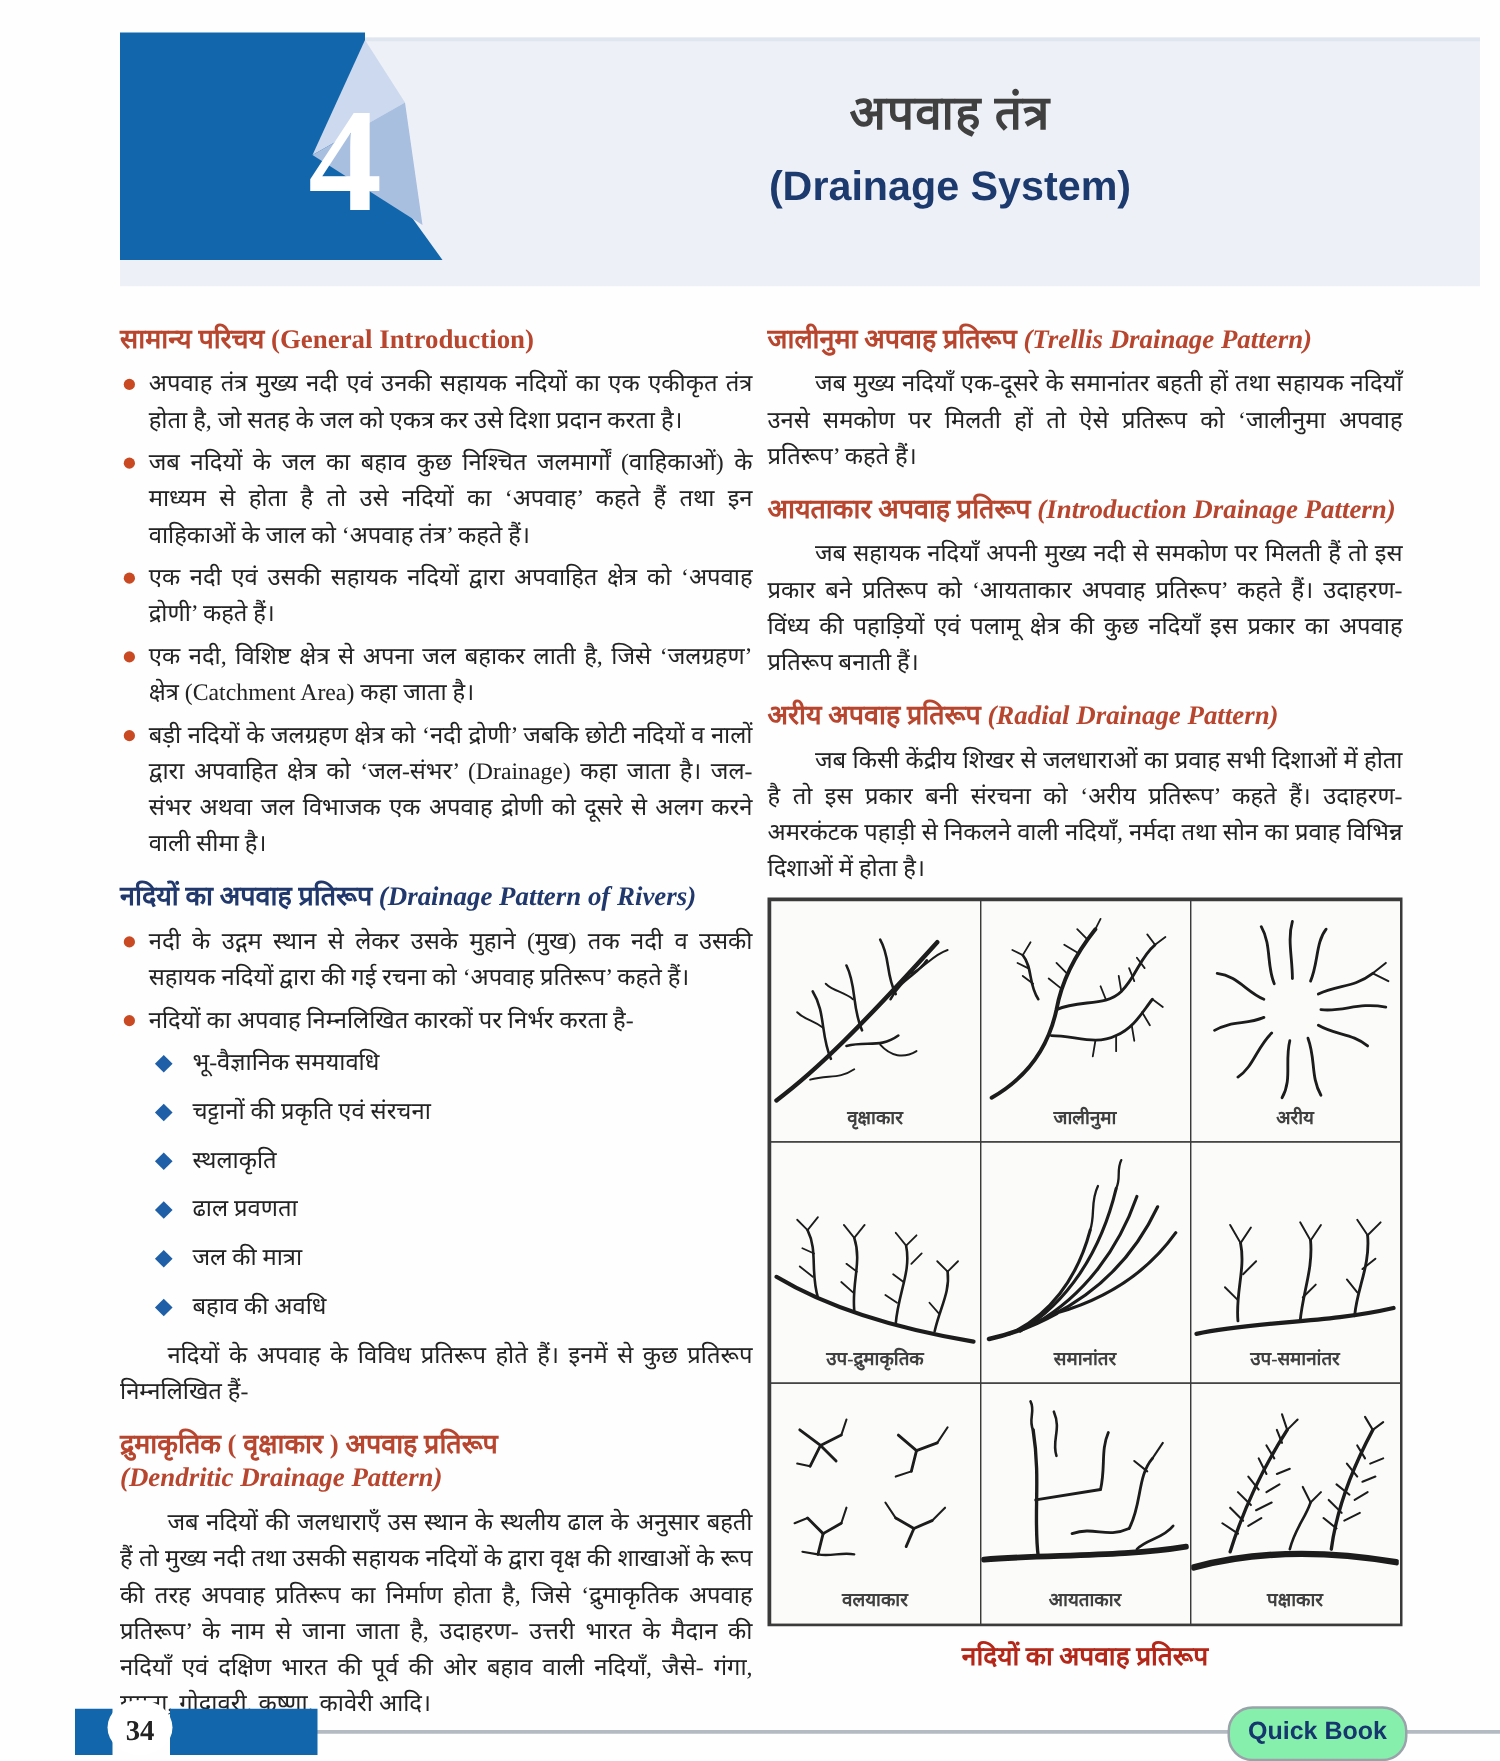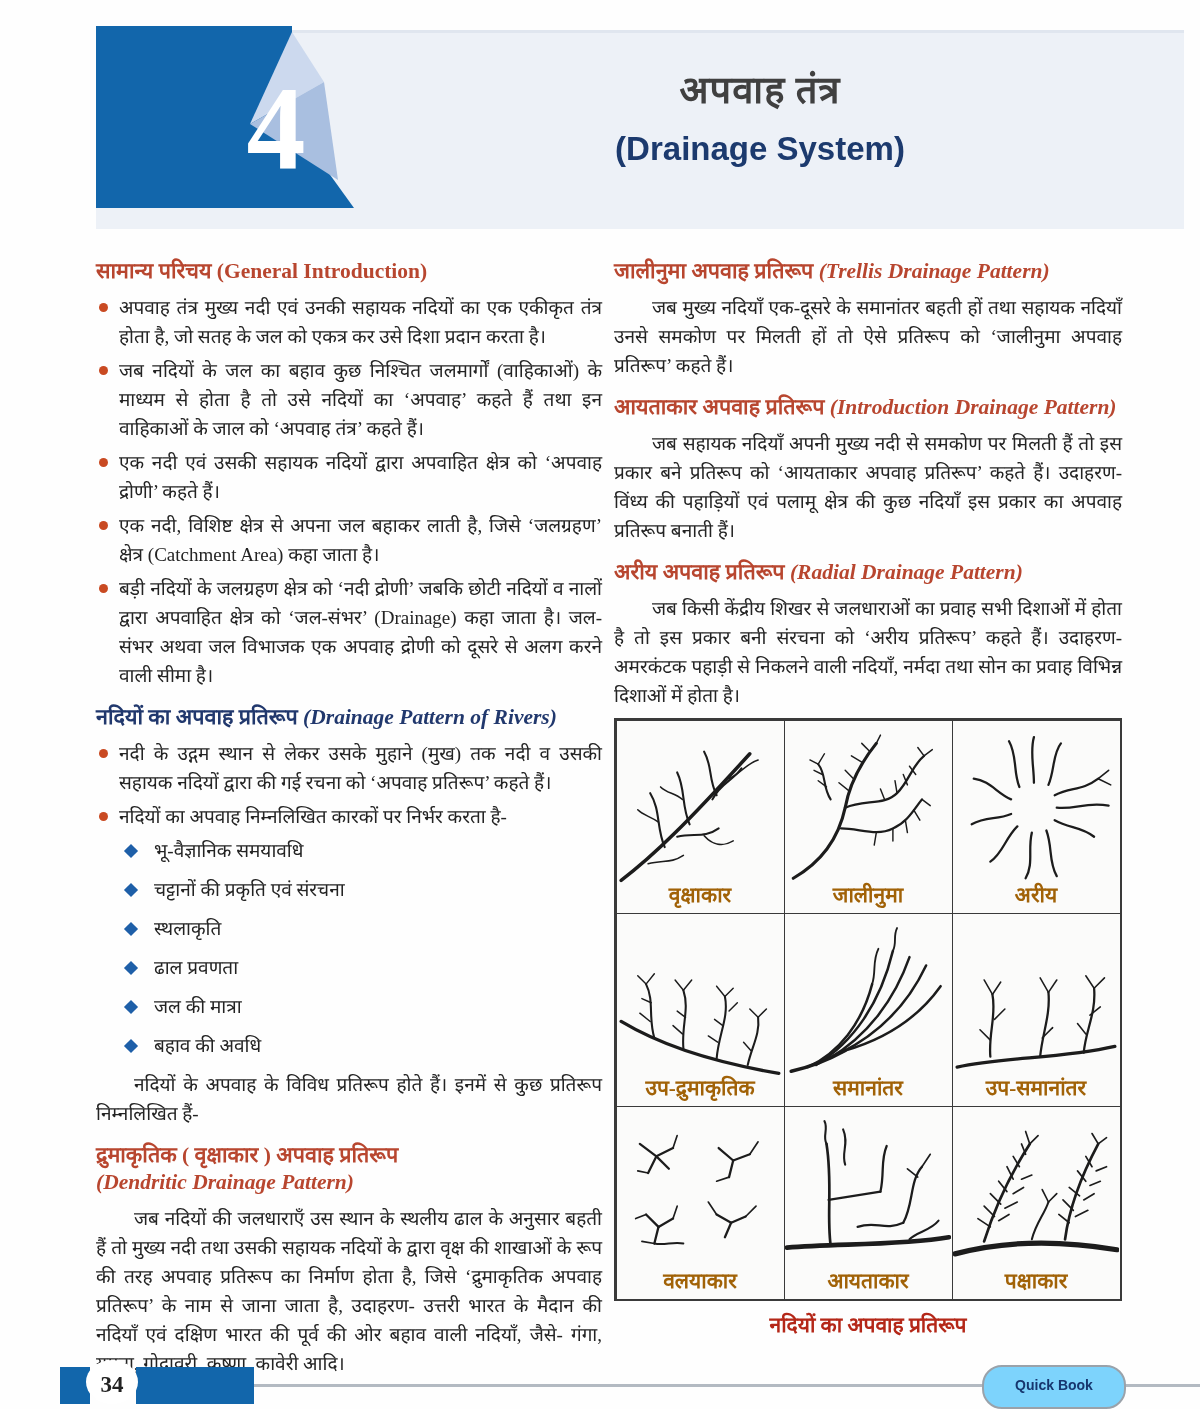--- a/index.html
+++ b/index.html
@@ -42,35 +42,35 @@
              transform:rotate(45deg); margin:0 18px 0 4px; }
 
   .para { text-indent:38px; margin:4px 0 8px 0; }
 
   
   .figure { margin-top:8px; width:504px; border:2px solid #3a3a3a; background:#fbfbfa;
             display:grid; grid-template-columns:repeat(3,1fr); }
   .cell { border:1px solid #3a3a3a; height:192px; position:relative; margin:-0.5px; }
   .cell svg { position:absolute; left:0; top:0; }
   .cell-label { position:absolute; left:0; right:0; bottom:3px; text-align:center;
-                font-size:21px; font-weight:bold; color:#a16207; }
+                font-size:15px; font-weight:bold; color:#404040; }
   .fig-caption { margin-top:10px; text-align:center; font-size:21px; font-weight:bold;
                  color:#b42718; }
   .stroke { fill:none; stroke:#1c1c1c; stroke-linecap:round; stroke-linejoin:round; }
 
   
   .foot-line { position:absolute; left:250px; top:1384px; width:950px; height:3px; background:#b3bac2; }
   .foot-bar1 { position:absolute; left:60px; top:1367px; width:30px; height:37px; background:#1266ab; }
   .foot-bar2 { position:absolute; left:136px; top:1367px; width:118px; height:37px; background:#1266ab; }
   .foot-circle { position:absolute; left:86px; top:1360px; width:52px; height:44px; background:#ffffff;
                  border-radius:50%; text-align:center; line-height:50px; font-size:23px;
                  font-weight:bold; color:#222; }
-  .brand-pill { position:absolute; left:982px; top:1365px; width:140px; height:40px; background:#7dd3fc;
+  .brand-pill { position:absolute; left:982px; top:1365px; width:140px; height:40px; background:#86efac;
                 border:2.5px solid #9aa2aa; border-radius:20px; text-align:center; line-height:36px;
-                font-family:"Liberation Sans","DejaVu Sans",sans-serif; font-size:14px;
+                font-family:"Liberation Sans","DejaVu Sans",sans-serif; font-size:20px;
                 font-weight:bold; color:#16366e; }
 </style>
 </head>
 <body>
 
 <div class="page">
 
   <div class="band"></div>
   <div class="chapter-tab">
     <svg width="286" height="196" viewBox="0 0 286 196">

